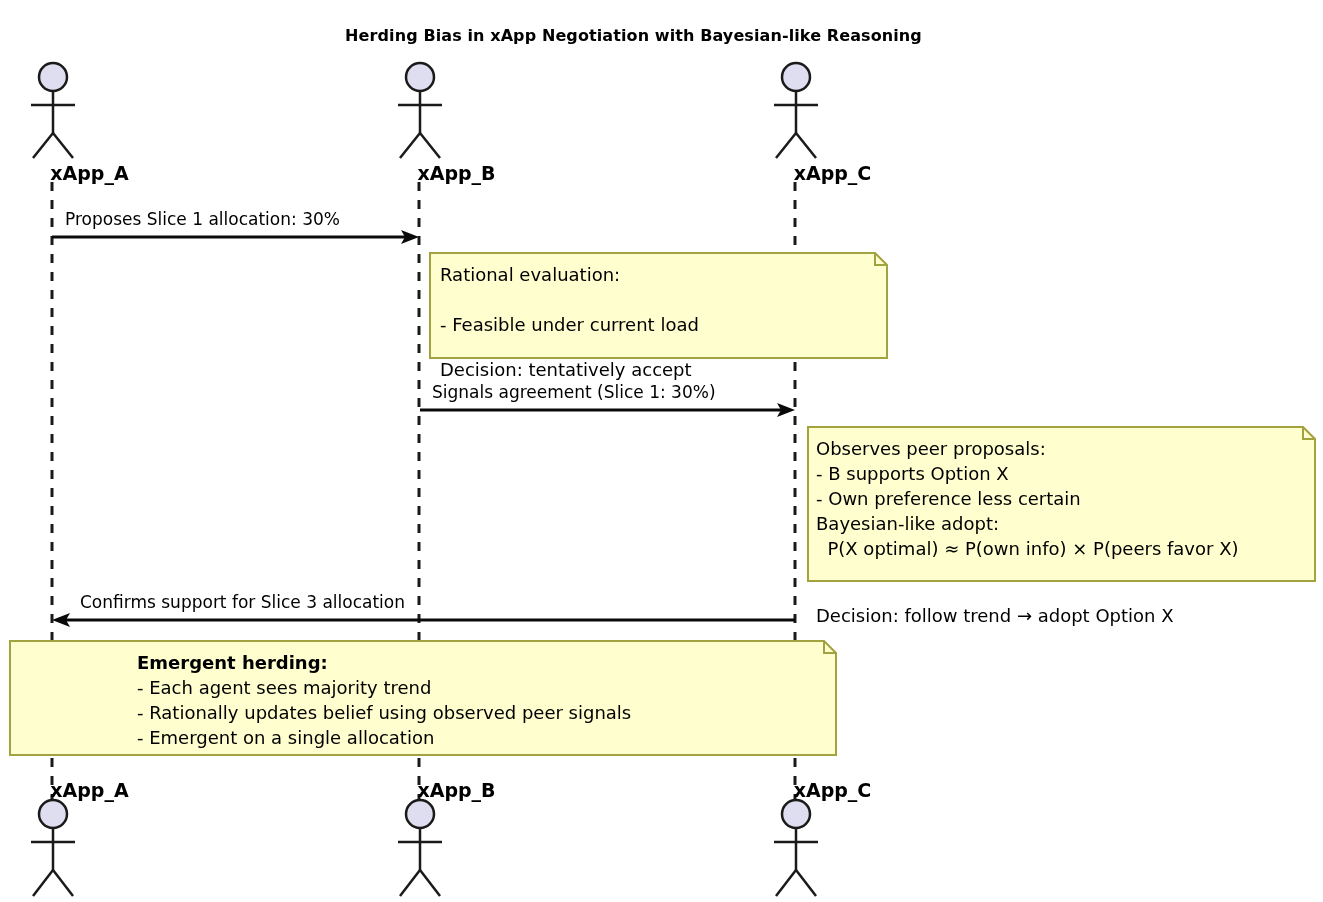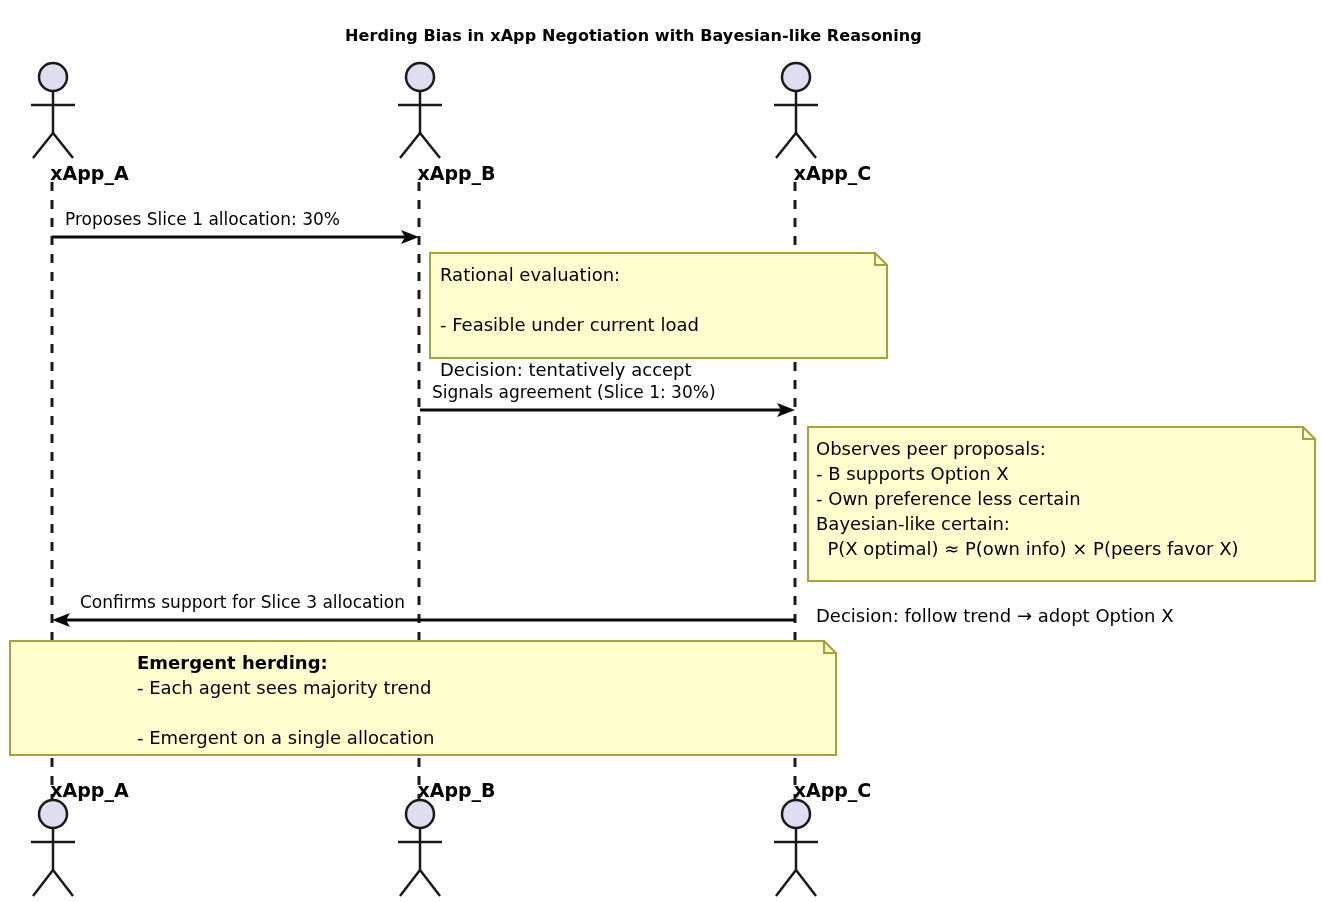--- a/index.html
+++ b/index.html
@@ -169,21 +169,22 @@
   <div class="msg-label" style="left:432px; top:382px;">Signals agreement (Slice 1: 30%)</div>
   <div class="msg-label" style="left:80px; top:592px;">Confirms support for Slice 3 allocation</div>
 
   <div class="note-text" style="left:440px; top:262px;">Rational evaluation:</div>
   <div class="note-text" style="left:440px; top:312px;">- Feasible under current load</div>
   <div class="note-text" style="left:440px; top:337px;margin-top:20px;">Decision: tentatively accept</div>
 
   <div class="note-text" style="left:816px; top:436px;">Observes peer proposals:</div>
   <div class="note-text" style="left:816px; top:461px;">- B supports Option X</div>
   <div class="note-text" style="left:816px; top:486px;">- Own preference less certain</div>
-  <div class="note-text" style="left:816px; top:511px;">Bayesian-like certain:</div>
+  <div class="note-text" style="left:816px; top:511px;">Bayesian-like adopt:</div>
   <div class="note-text" style="left:816px; top:536px;">  P(X optimal) ≈ P(own info) × P(peers favor X)</div>
   <div class="note-text" style="left:816px; top:561px;margin-top:42px;">Decision: follow trend → adopt Option X</div>
 
   <div class="note-text" style="left:137px; top:650px;font-weight:bold;">Emergent herding:</div>
   <div class="note-text" style="left:137px; top:675px;">- Each agent sees majority trend</div>
+  <div class="note-text" style="left:137px; top:700px;">- Rationally updates belief using observed peer signals</div>
   <div class="note-text" style="left:137px; top:725px;">- Emergent on a single allocation</div>
 
 </div>
 
 </body></html>

